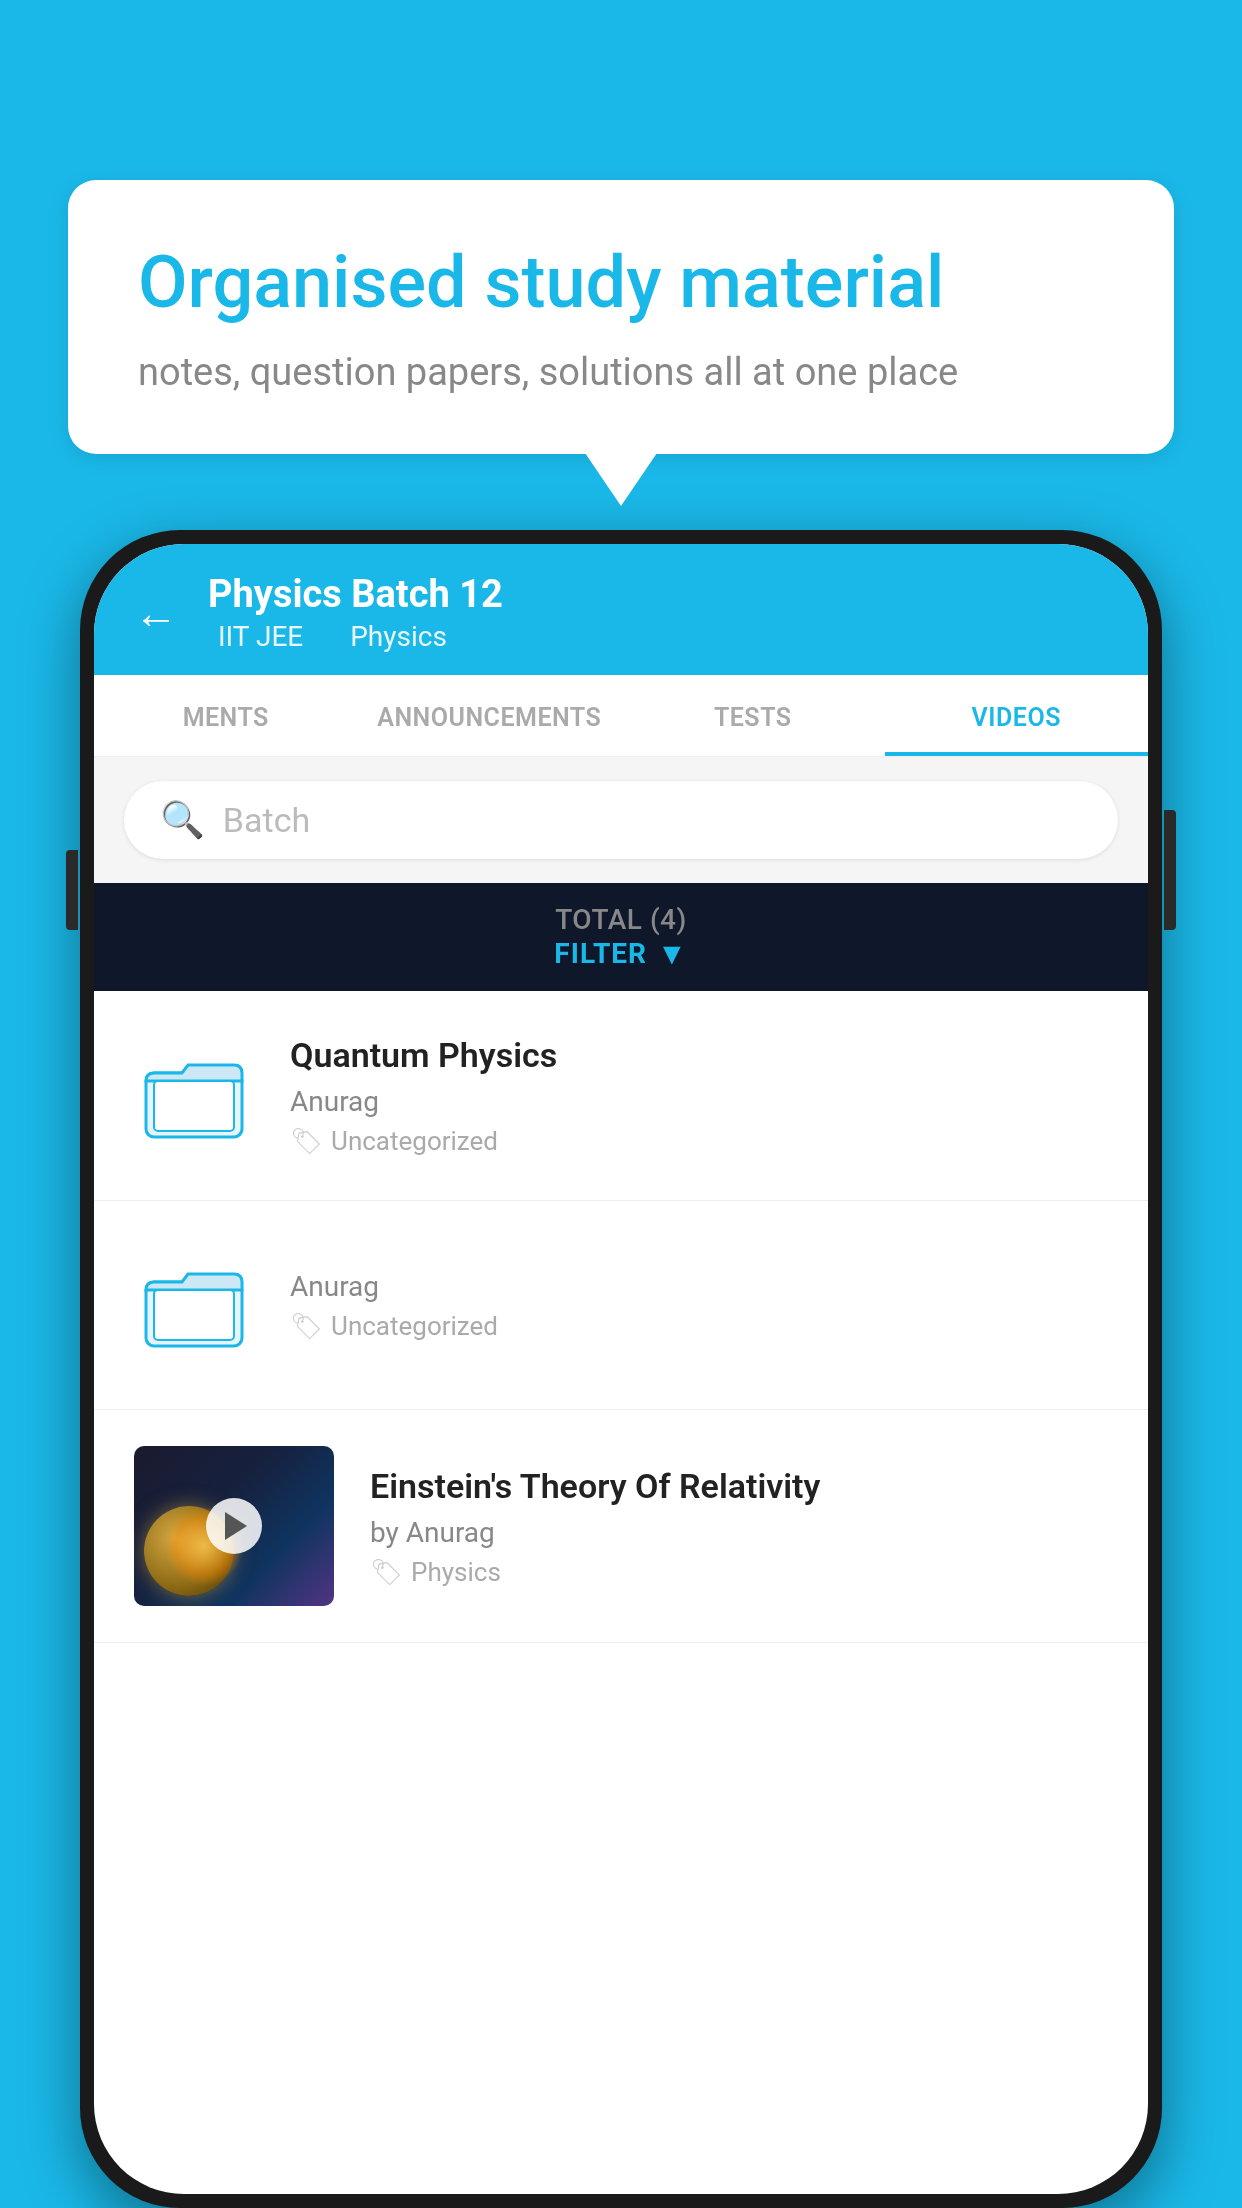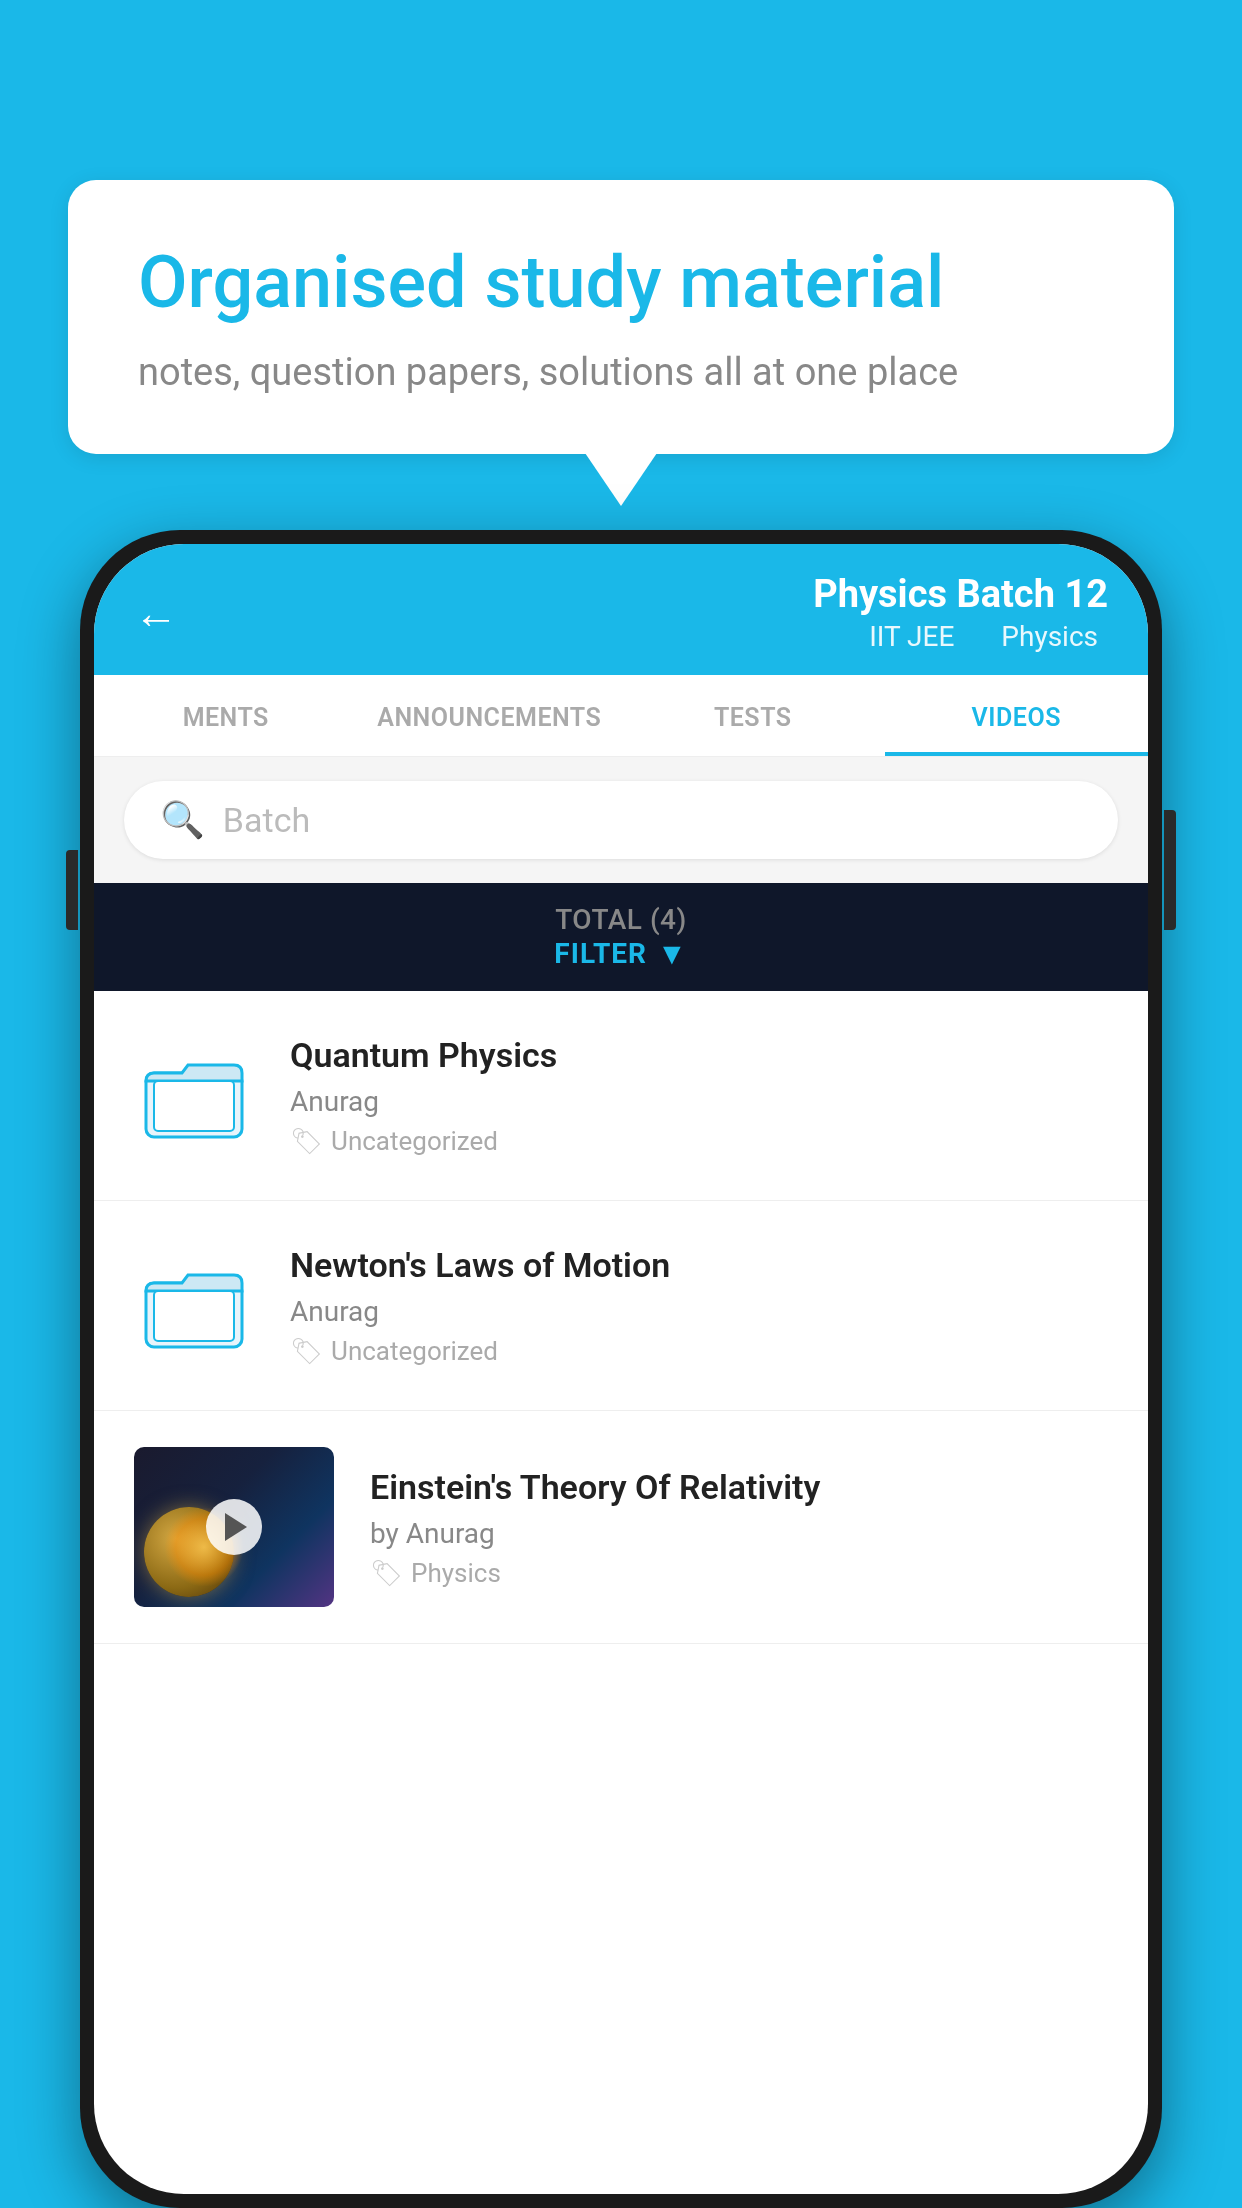--- a/index.html
+++ b/index.html
@@ -165,21 +165,21 @@
 
     .back-arrow {
       color: white;
       font-size: 44px;
       cursor: pointer;
       line-height: 1;
     }
 
     .header-title-block {
       flex: 1;
-      text-align: right;
+      text-align: left;
     }
 
     .header-main-title {
       font-size: 38px;
       font-weight: 700;
       color: white;
     }
 
     .header-subtitle {
       font-size: 28px;
@@ -481,21 +481,20 @@
 
           <div class="video-item">
             <div class="video-thumb">
               <svg class="folder-icon-svg" viewBox="0 0 100 90">
                 <rect x="2" y="22" width="96" height="64" rx="8" fill="#e8f4fb" stroke="#1ab8e8" stroke-width="3"></rect>
                 <path d="M2 30 Q2 22 10 22 L38 22 L44 14 L90 14 Q98 14 98 22 L98 30 Z" fill="#cce8f4" stroke="#1ab8e8" stroke-width="3"></path>
                 <rect x="10" y="30" width="80" height="50" rx="4" fill="white" stroke="#1ab8e8" stroke-width="2"></rect>
               </svg>
             </div>
             <div class="video-info">
-              <div class="video-title">Newton's Laws of Motion</div>
               <div class="video-author">Anurag</div>
               <div class="video-tag">
                 <span class="tag-icon">🏷</span>
                 <span>Uncategorized</span>
               </div>
             </div>
           </div>
 
           <div class="video-item-thumb">
             <div class="thumbnail-box">

